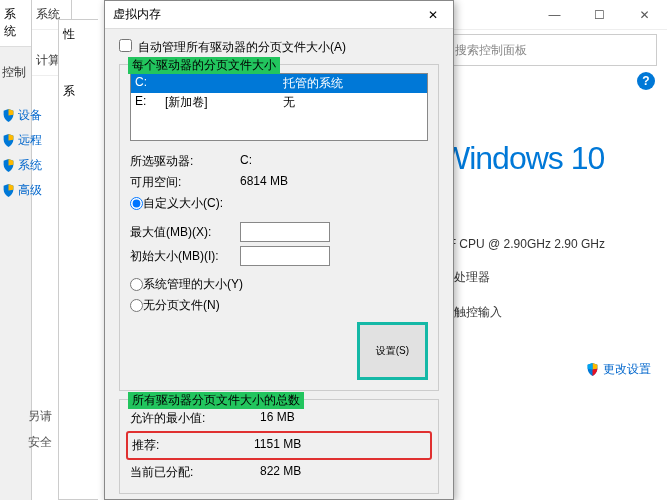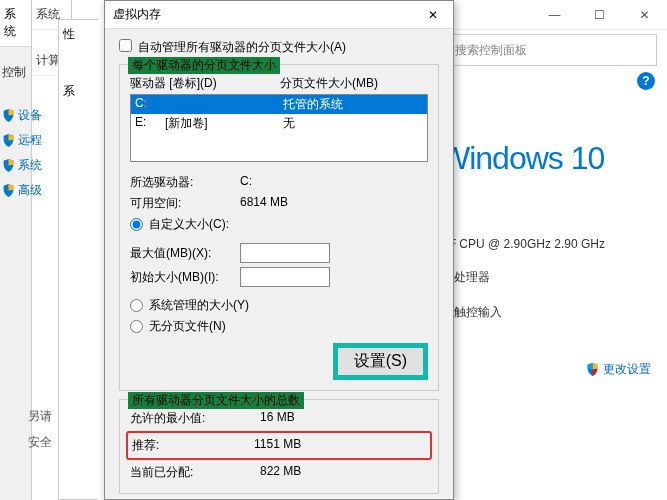--- a/index.html
+++ b/index.html
@@ -35,39 +35,39 @@
 
 .dialog { position: absolute; left: 104px; top: 0; width: 350px; height: 500px; background: #f0f0f0; border: 1px solid #888; box-shadow: 2px 2px 8px rgba(0,0,0,0.3); }
 .titlebar { height: 28px; background: #fff; display: flex; align-items: center; padding: 0 8px; border-bottom: 1px solid #ddd; }
 .titlebar-text { flex: 1; font-size: 12px; }
 .close-btn { width: 40px; height: 28px; display: flex; align-items: center; justify-content: center; margin-right: -8px; }
 .body-area { padding: 10px 14px; }
 .checkbox-row { display: flex; align-items: flex-start; gap: 6px; margin-bottom: 8px; }
 .checkbox-row input { width: 13px; height: 13px; }
 
 .group { border: 1px solid #ccc; padding: 8px 10px 10px; margin-bottom: 8px; position: relative; }
-.group-title { position: absolute; top: -8px; left: 8px; background: #15803d; padding: 0 4px; font-size: 12px; }
+.group-title { position: absolute; top: -8px; left: 8px; background: #22c55e; padding: 0 4px; font-size: 12px; }
 
 .list-header { display: flex; font-size: 12px; padding: 2px 0; }
 .list-header > div:first-child { width: 150px; }
 .drive-list { border: 1px solid #888; background: #fff; height: 68px; margin-bottom: 10px; overflow: hidden; }
 .drive-row { display: flex; padding: 1px 4px; font-size: 12px; }
 .drive-row.selected { background: #0078d7; color: #fff; }
 .drive-row > div:first-child { width: 30px; }
 .drive-row > div:nth-child(2) { width: 118px; }
 
 .info-row { display: flex; padding: 2px 0; font-size: 12px; }
 .info-row > div:first-child { width: 110px; }
-.radio-row { display: flex; align-items: center; gap: 6px; padding: 2px 0; }
+.radio-row { display: flex; align-items: center; gap: 0; padding: 2px 0; }
 .radio-row input { width: 13px; height: 13px; }
 .input-row { display: flex; align-items: center; padding: 2px 0; }
 .input-row > div:first-child { width: 110px; }
 .input-row input { width: 90px; height: 20px; border: 1px solid #888; padding: 0 4px; }
 .set-btn-row { display: flex; justify-content: flex-end; margin-top: 6px; }
-.btn { background: #e1e1e1; border: 5px solid #14b8a6; padding: 3px 16px; font-size: 16px; cursor: pointer; }
+.btn { background: #e1e1e1; border: 3px solid #14b8a6; padding: 19px 16px; font-size: 10px; cursor: pointer; }
 
 .totals .info-row > div:first-child { width: 130px; }
 .highlight-box { border: 2px solid #e03030; border-radius: 3px; padding: 2px 4px; margin: 2px -4px; }
 .highlight-box .info-row > div:first-child { width: 122px; }
 </style>
 </head>
 <body>
 
 <div class="bg-window">
   <div class="bg-title">
@@ -148,24 +148,20 @@
     <div class="close-btn">✕</div>
   </div>
   <div class="body-area">
     <label class="checkbox-row">
       <input type="checkbox" style="">
       <span>自动管理所有驱动器的分页文件大小(A)</span>
     </label>
 
     <fieldset class="group">
       <div class="group-title">每个驱动器的分页文件大小</div>
-      <div class="list-header">
-        <div>驱动器 [卷标](D)</div>
-        <div>分页文件大小(MB)</div>
-      </div>
       <div class="drive-list">
         <div class="drive-row selected">
           <div>C:</div>
           <div></div>
           <div>托管的系统</div>
         </div>
         <div class="drive-row">
           <div>E:</div>
           <div>[新加卷]</div>
           <div>无</div>

